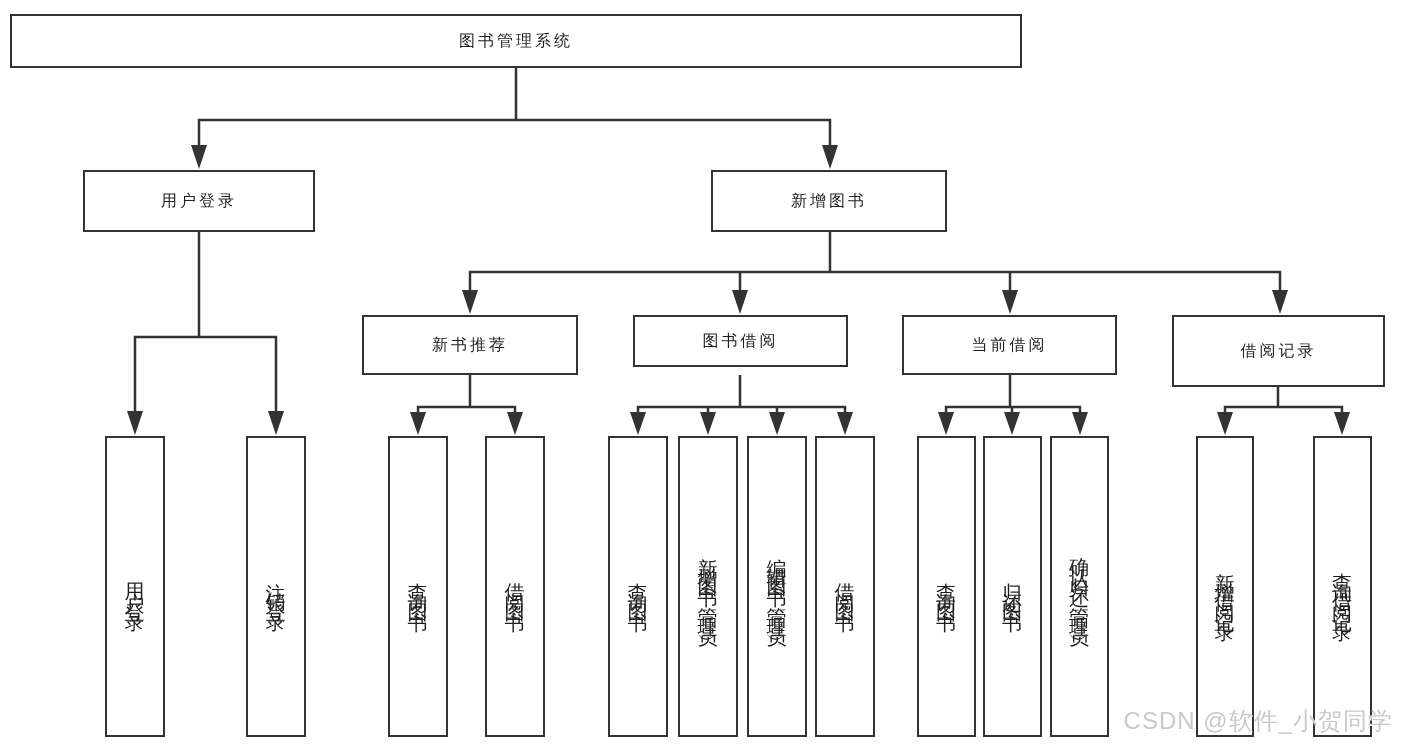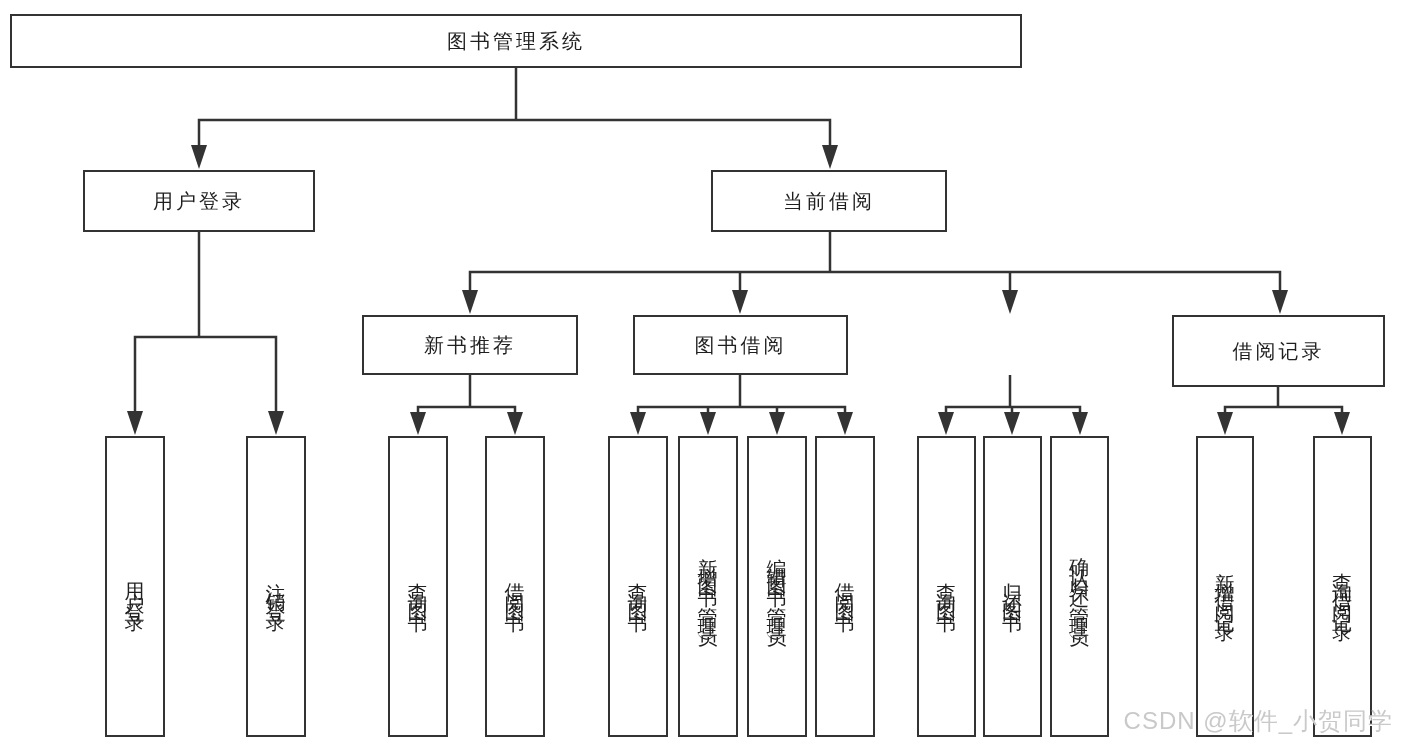--- a/index.html
+++ b/index.html
@@ -8,34 +8,34 @@
   .connectors{position:absolute;left:0;top:0;z-index:1;}
   .box{
     position:absolute;
     background:#ffffff;
     border:2.5px solid #333333;
     color:#1f1f1f;
     display:flex;align-items:center;justify-content:center;
     box-sizing:border-box;
     z-index:2;
   }
-  .hbox{font-size:20px;letter-spacing:3px;text-align:center;}
+  .hbox{font-size:16px;letter-spacing:3px;text-align:center;}
   .vbox{
     font-size:20px;
     writing-mode:vertical-rl;
     letter-spacing:10px;
     line-height:1;
     text-align:center;
   }
   
   .n-root        {left:10px;  top:14px;  width:1012px; height:54px;}
   .n-user-login  {left:83px;  top:170px; width:232px;  height:62px;}
   .n-book-mgmt   {left:711px; top:170px; width:236px;  height:62px;}
   .n-new-book    {left:362px; top:315px; width:216px;  height:60px;}
-  .n-book-borrow {left:633px; top:315px; width:215px;  height:60px;}
+  .n-book-borrow {left:633px; top:315px; width:215px;  height:52px;}
   .n-current     {left:902px; top:315px; width:215px;  height:60px;}
   .n-records     {left:1172px;top:315px; width:213px;  height:72px;}
   
   .leaf{top:436px;height:301px;width:60px;}
   .l1 {left:105px;}
   .l2 {left:246px;}
   .l3 {left:388px;}
   .l4 {left:485px;}
   .l5 {left:608px;}
   .l6 {left:678px;}
@@ -115,28 +115,31 @@
   </svg>
 
   <div class="box hbox n-root">
     <span>图书管理系统</span>
   </div>
 
   <div class="box hbox n-user-login">
     <span>用户登录</span>
   </div>
   <div class="box hbox n-book-mgmt">
-    <span>当前借阅</span>
+    <span>新增图书</span>
   </div>
 
   <div class="box hbox n-new-book">
     <span>新书推荐</span>
   </div>
   <div class="box hbox n-book-borrow">
     <span>图书借阅</span>
+  </div>
+  <div class="box hbox n-current">
+    <span>当前借阅</span>
   </div>
   <div class="box hbox n-records">
     <span>借阅记录</span>
   </div>
 
   <div class="box vbox leaf l1">
     <span>用户登录</span>
   </div>
   <div class="box vbox leaf l2">
     <span>注销登录</span>

